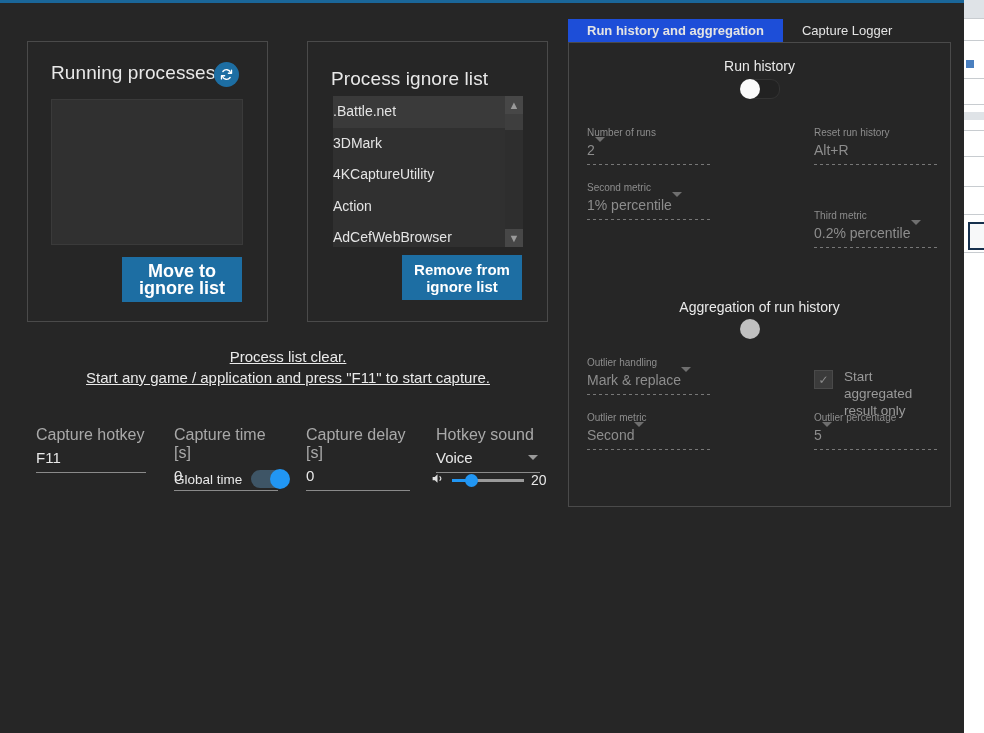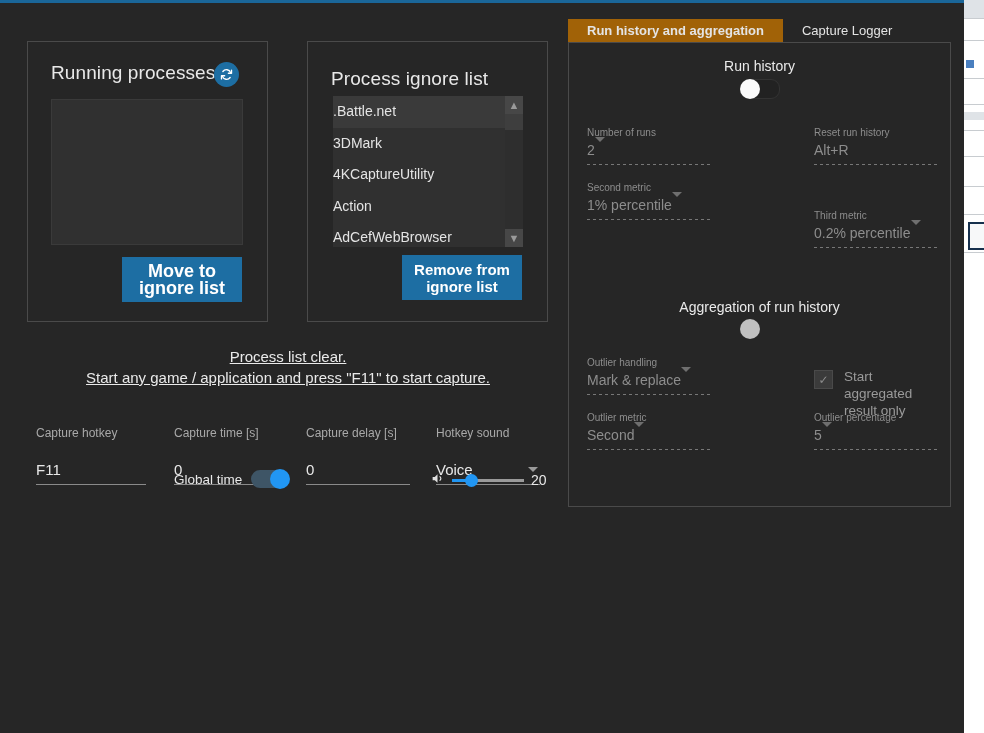--- a/index.html
+++ b/index.html
@@ -112,21 +112,21 @@
 
   
   #status-block{
     position:absolute; left:0; top:346px; width:576px;
     text-align:center; color:#eaeaea; font-size:15px; line-height:21px;text-decoration:underline;
   }
 
   
   .field{ position:absolute; }
   .field-label{
-    color:#a9a9a9; font-size:12px; display:block; margin-bottom:19px;
+    color:#a9a9a9; font-size:16px; display:block; margin-bottom:3px;
   }
   .field-value{
     color:#e8e8e8; font-size:15px; display:block; height:21px; line-height:21px;
   }
   .field-underline{
     display:block; height:1px; background:#8a8a8a; margin-top:4px;
   }
 
   #f-hotkey{ left:36px; top:426px; width:110px; }
   #f-captime{ left:174px; top:426px; width:104px; }
@@ -168,21 +168,21 @@
   #vol-knob{ position:absolute; left:13px; top:-5px; width:13px; height:13px; border-radius:50%; background:#2196f3; }
   #vol-value{ color:#e8e8e8; font-size:14px; }
 
   
   #tabs{ position:absolute; left:568px; top:19px; display:flex; }
   .tab{
     padding:0 19px; height:23px; line-height:23px;
     font-size:13px; color:#e4e4e4; cursor:pointer;
     background:transparent; white-space:nowrap;
   }
-  .tab.active{ background:#a16207; font-weight:bold; }
+  .tab.active{ background:#1d4ed8; font-weight:bold; }
 
   #panel-runhistory{
     left:568px; top:42px; width:383px; height:465px;
   }
 
   .section-head{
     position:absolute; width:100%; text-align:center;
   }
   .section-title{ color:#eaeaea; font-size:14px; }
   .section-toggle{ margin:5px auto 0; }

